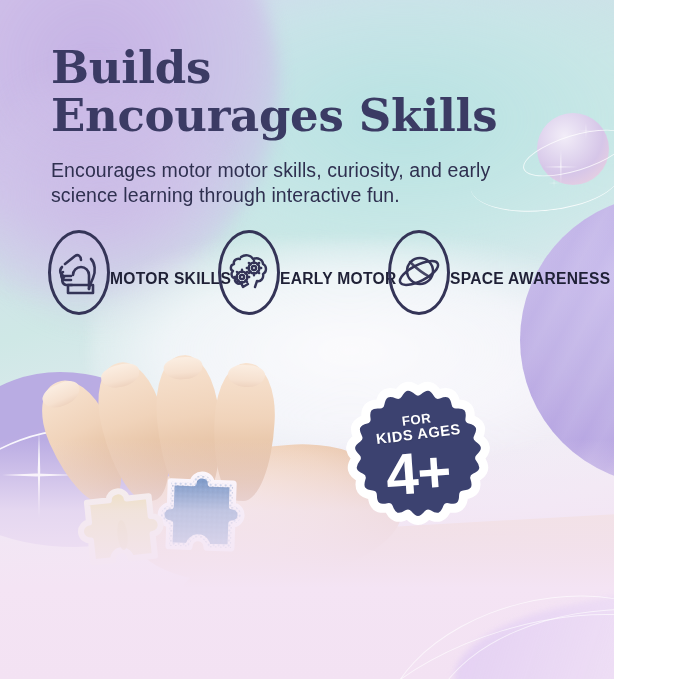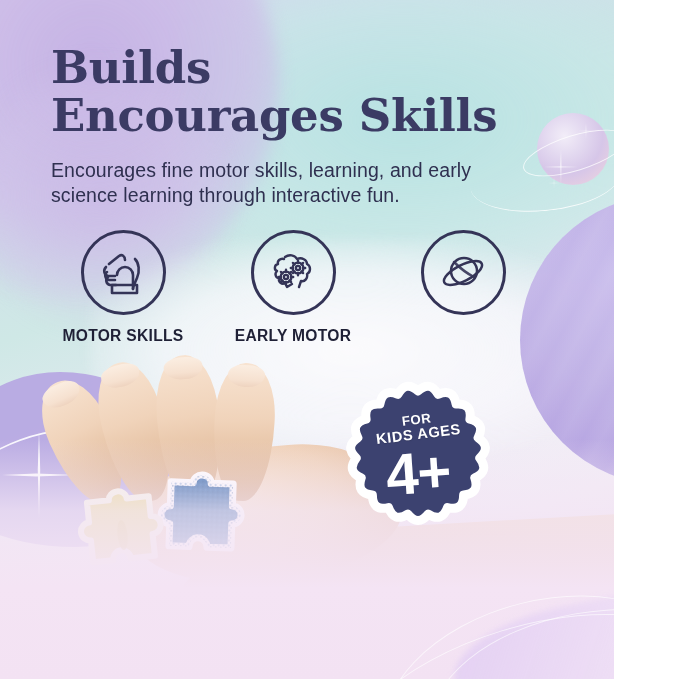--- a/index.html
+++ b/index.html
@@ -209,21 +209,21 @@
     position: absolute;
     left: 48px; top: 230px;
     width: 490px;
     display: flex;
     justify-content: space-between;
     align-items: flex-start;
   }
   .feature {
     width: 150px;
     display: flex;
-    flex-direction: column;
+    flex-direction: row;
     align-items: center;
   }
   .feature .ring {
     width: 85px; height: 85px;
     border-radius: 50%;
     border: 3px solid #343457;
     display: flex;
     align-items: center;
     justify-content: center;
     box-sizing: border-box;
@@ -350,21 +350,21 @@
   <div class="spark spark-c">
       <i class="v"></i>
       <i class="h"></i>
     </div>
 
   <div class="headline">
     <span class="l1">Builds</span>
     <span class="l2">Encourages Skills</span>
   </div>
 
-  <div class="subhead">Encourages fine motor skills, learning, and early science learning through interactive fun.</div>
+  <div class="subhead">Encourages motor motor skills, curiosity, and early science learning through interactive fun.</div>
 
   <div class="features">
 
     <div class="feature">
       <div class="ring">
         <svg width="56" height="56" viewBox="0 0 56 56" fill="none" stroke="#343457" stroke-width="2.6" stroke-linecap="round" stroke-linejoin="round">
           <path d="M30 15 C30 11, 27 9, 24 11 L14 19"></path>
           <path d="M11 22 C8 25, 9 30, 13 31 L20 31"></path>
           <path d="M12 27 C9 29, 10 34, 14 35 L20 35"></path>
           <path d="M13 32 C10 34, 11 39, 15 40 L21 40"></path>
@@ -399,20 +399,21 @@
     </div>
 
     <div class="feature">
       <div class="ring">
         <svg width="56" height="56" viewBox="0 0 56 56" fill="none" stroke="#343457" stroke-width="2.5" stroke-linecap="round" stroke-linejoin="round">
           <circle cx="29" cy="26" r="13"></circle>
           <ellipse cx="28" cy="28" rx="21" ry="8" transform="rotate(-27 28 28)"></ellipse>
           <path d="M19 17 C24 22, 31 28, 39 32" opacity="0.9"></path>
         </svg>
       </div>
+      <div class="flabel">SPACE AWARENESS</div>
     </div>
   </div>
 
   <div class="blob-left"></div>
   <div class="swoosh-left"></div>
   <div class="spark spark-d">
       <i class="v"></i>
       <i class="h"></i>
     </div>
 

